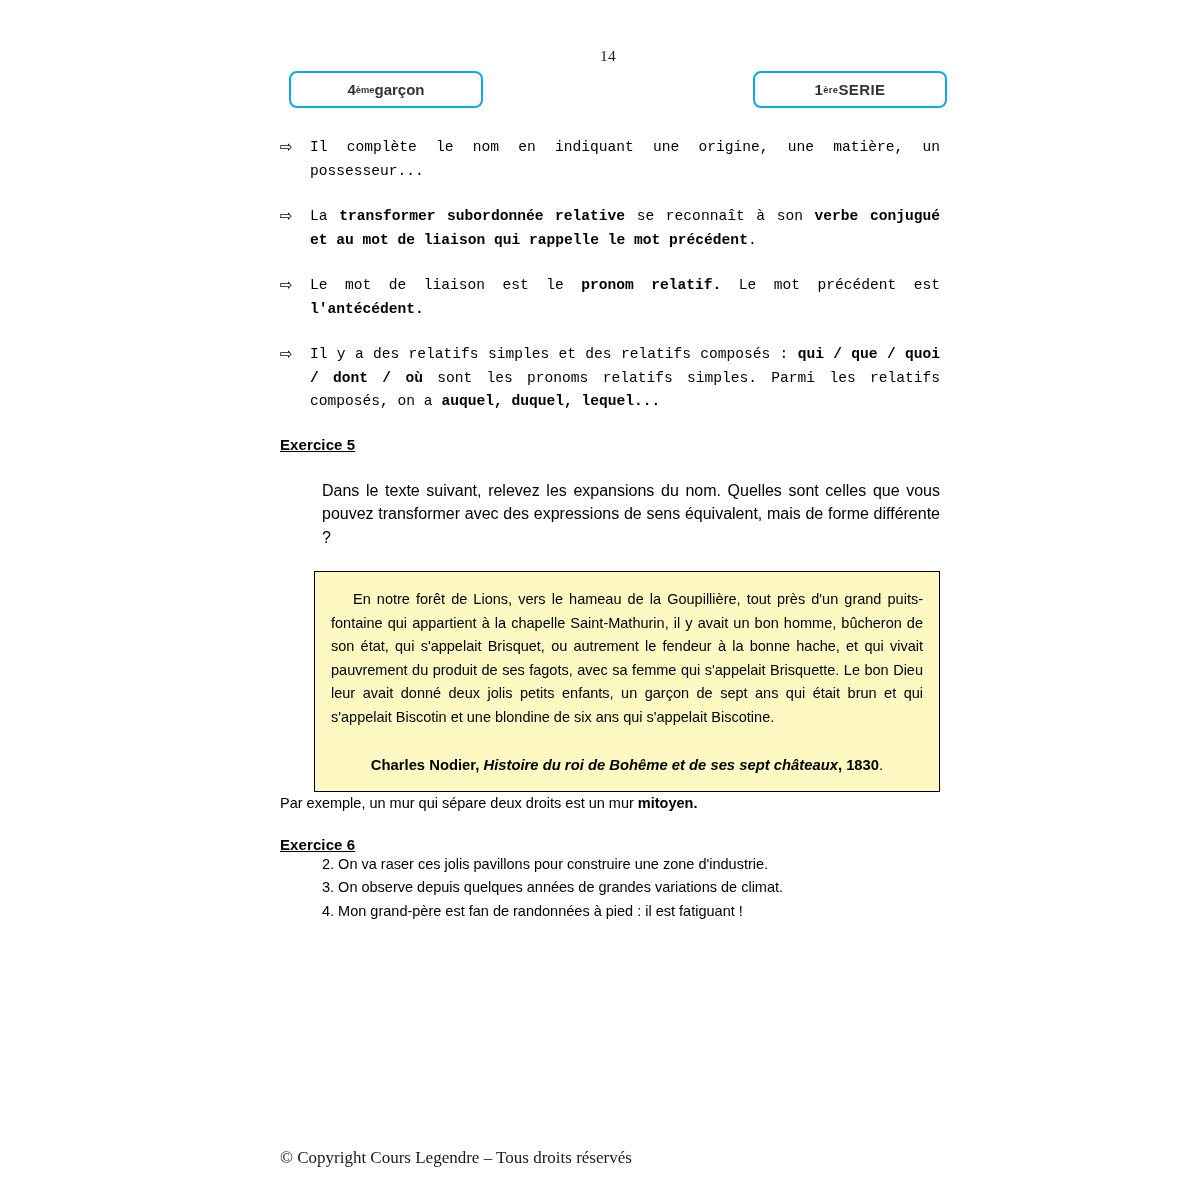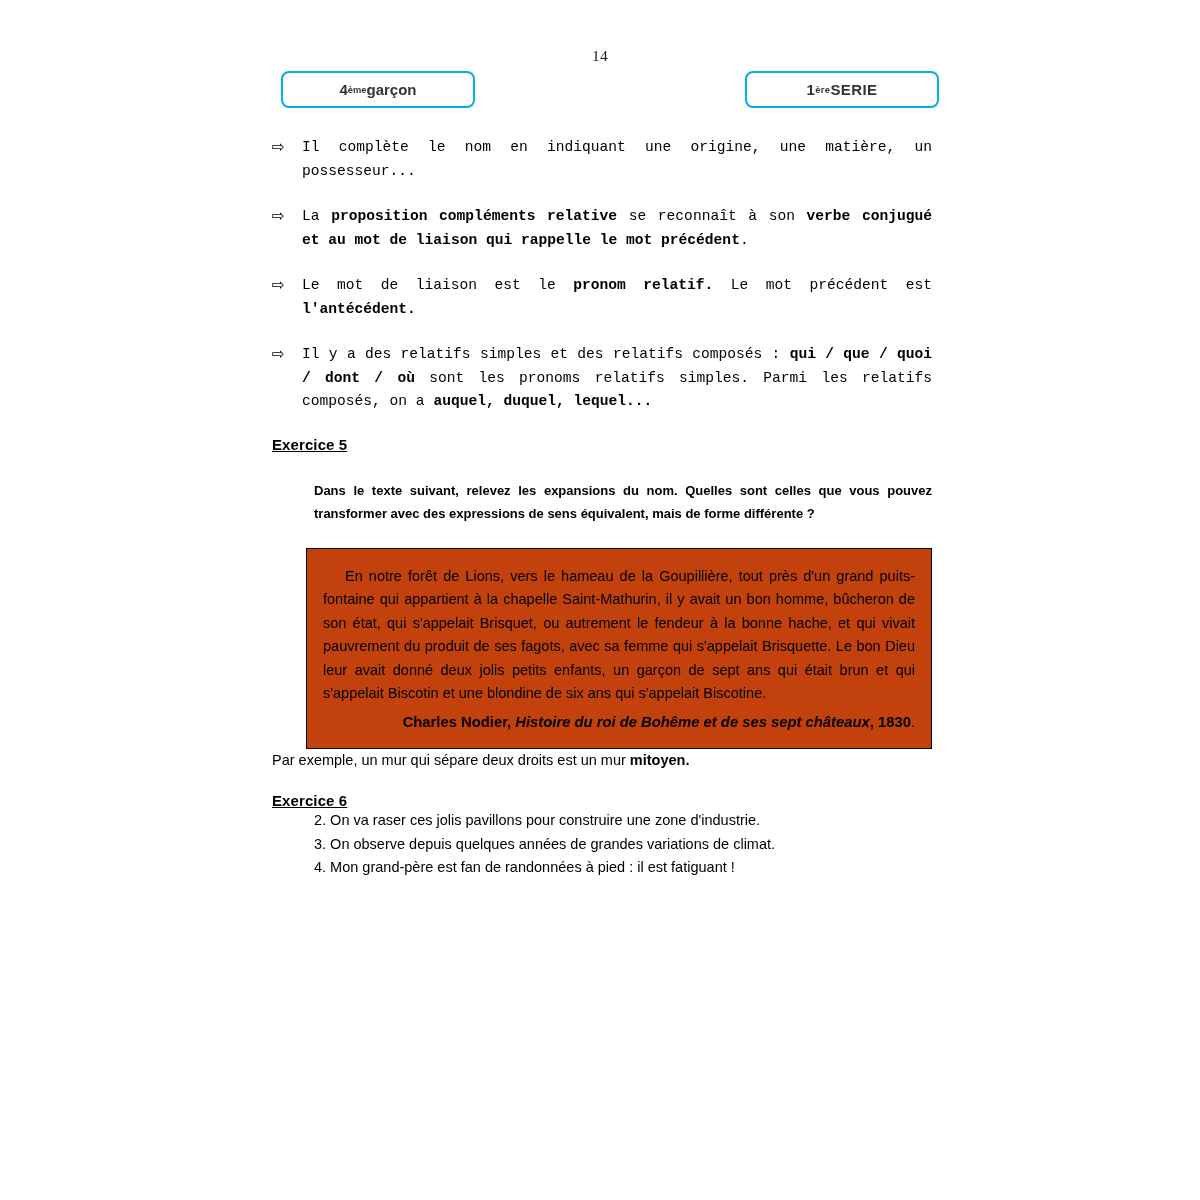--- a/index.html
+++ b/index.html
@@ -12,21 +12,21 @@
     width: 1200px;
     height: 1200px;
     position: relative;
     font-family: "Liberation Sans", sans-serif;
     color: #000000;
     overflow: hidden;
   }
 
   .page {
     position: absolute;
-    left: 0;
+    left: 8px;
     top: 0;
     width: 1160px;
     height: 1200px;
     background: #ffffff;
   }
 
   
   .page-number {
     position: absolute;
     left: 0;
@@ -107,46 +107,46 @@
     font-weight: bold;
     text-decoration: underline;
     margin-top: 20px;
     margin-bottom: 0;
     letter-spacing: 0.1px;
   }
 
   .instruction {
     margin-left: 42px;
     margin-top: 26px;
-    font-size: 13px;
-    font-weight: bold;
+    font-size: 16px;
+    font-weight: normal;
     line-height: 23.5px;
     text-align: justify;
     width: 618px;
   }
 
   
   .excerpt-box {
     box-sizing: border-box;
     margin-left: 34px;
     margin-top: 22px;
     width: 626px;
     border: 1.5px solid #000000;
     padding: 16px 16px 18px 16px;
-    background: #c2410c;
+    background: #fef9c3;
   }
   .excerpt-text {
     font-size: 14.5px;
     line-height: 23.5px;
     text-align: justify;
     text-indent: 22px;
   }
   .excerpt-source {
-    margin-top: 8px;
-    text-align: right;
+    margin-top: 28px;
+    text-align: center;
     font-size: 14.8px;
     font-weight: bold;
   }
   .excerpt-source i {
     font-style: italic;
     font-weight: bold;
   }
   .excerpt-source .tail {
     font-weight: normal;
   }
@@ -210,21 +210,21 @@
 
   <div class="content">
 
     <div id="bullet-list">
         <div class="bullet-row">
           <span class="bullet-arrow">⇨</span>
           <span class="bullet-text"><span>Il complète le nom en indiquant une origine, une matière, un possesseur...</span></span>
         </div>
         <div class="bullet-row">
           <span class="bullet-arrow">⇨</span>
-          <span class="bullet-text"><span>La </span><b>proposition compléments relative</b><span> se reconnaît à son </span><b>verbe conjugué et au mot de liaison qui rappelle le mot précédent</b><span>.</span></span>
+          <span class="bullet-text"><span>La </span><b>transformer subordonnée relative</b><span> se reconnaît à son </span><b>verbe conjugué et au mot de liaison qui rappelle le mot précédent</b><span>.</span></span>
         </div>
         <div class="bullet-row">
           <span class="bullet-arrow">⇨</span>
           <span class="bullet-text"><span>Le mot de liaison est le </span><b>pronom relatif.</b><span> Le mot précédent est </span><b>l'antécédent.</b></span>
         </div>
         <div class="bullet-row">
           <span class="bullet-arrow">⇨</span>
           <span class="bullet-text"><span>Il y a des relatifs simples et des relatifs composés : </span><b>qui / que / quoi / dont / où</b><span> sont les pronoms relatifs simples. Parmi les relatifs composés, on a </span><b>auquel, duquel, lequel...</b></span>
         </div>
       </div>
@@ -244,14 +244,15 @@
 
 
     <div class="qlist" id="question-list">
         <div>2. On va raser ces jolis pavillons pour construire une zone d'industrie.</div>
         <div>3. On observe depuis quelques années de grandes variations de climat.</div>
         <div>4. Mon grand-père est fan de randonnées à pied : il est fatiguant !</div>
       </div>
 
   </div>
 
+  <div class="footer">© Copyright Cours Legendre – Tous droits réservés</div>
 
 </div>
 
 </body></html>

